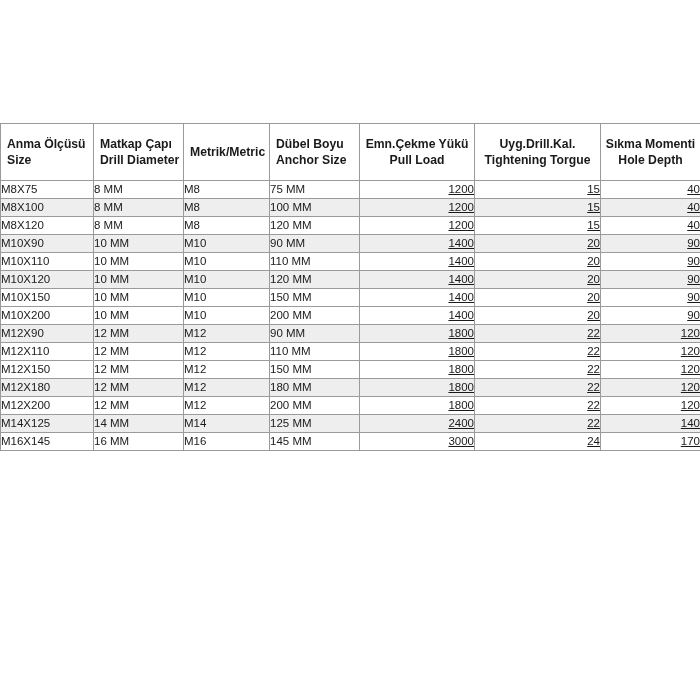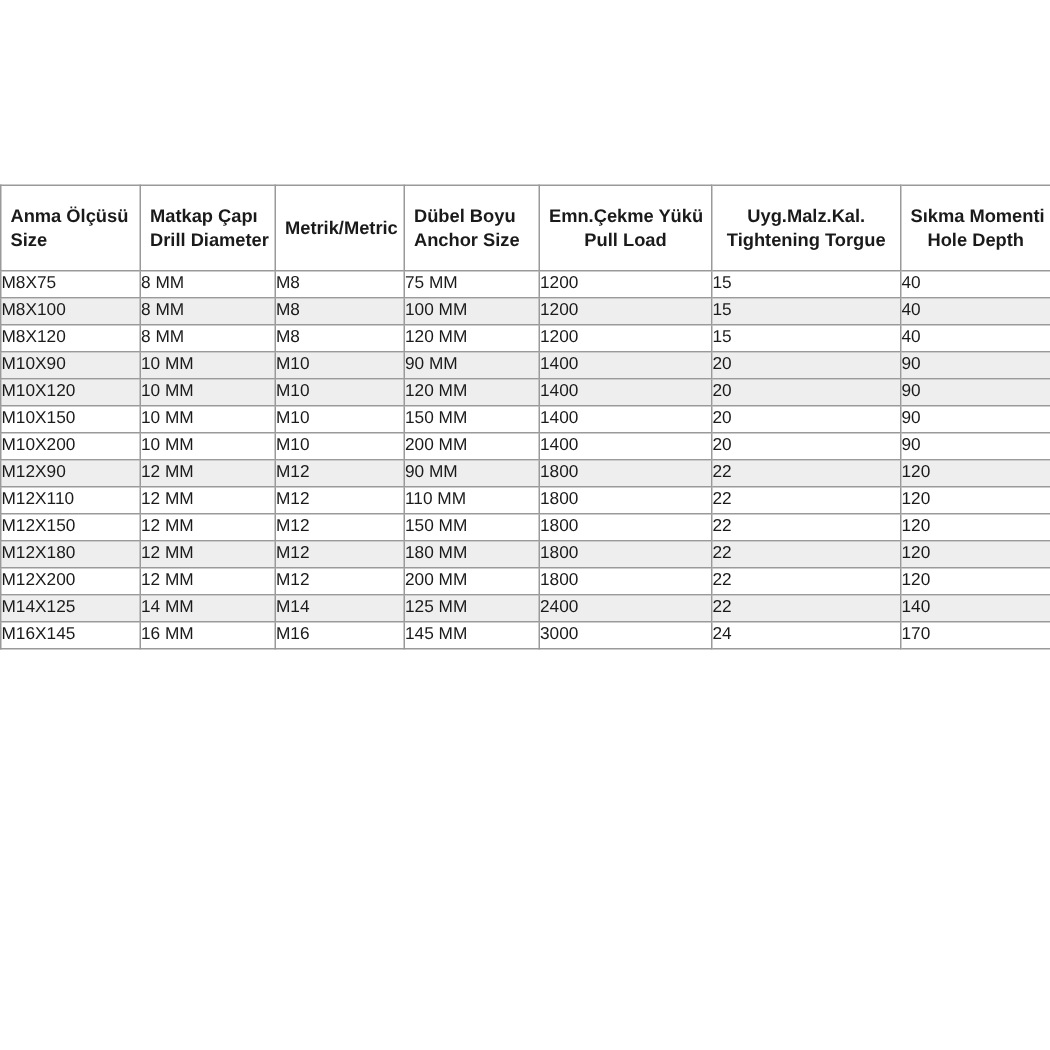--- a/index.html
+++ b/index.html
@@ -51,36 +51,37 @@
     background: #ffffff;
     padding: 0 6px;
   }
   .hd {
     display: flex;
     flex-direction: column;
     justify-content: center;
     line-height: 1.35;
   }
   .hd.left { align-items: flex-start; text-align: left; }
-  .hd.center { text-align: center; }
+  .hd.center { align-items: center; text-align: center; }
 
   
   table.spec tbody td {
     height: 17px;
     line-height: 17px;
   }
   td.txt {
     text-align: left;
     padding-left: 5px;
     font-size: 11.5px;
   }
   td.num {
-    text-align: left;
+    text-align: right;
     padding-right: 6px;
     font-size: 11.5px;
+    text-decoration: underline;
   }
   tbody tr.alt td {
     background: #eeeeee;
   }
   tbody tr.plain td {
     background: #ffffff;
   }
 </style>
 </head>
 <body>
@@ -123,21 +124,21 @@
           </div>
         </th>
         <th>
           <div class="hd center">
             <span>Emn.Çekme Yükü</span>
             <span>Pull Load</span>
           </div>
         </th>
         <th>
           <div class="hd center">
-            <span>Uyg.Malz.Kal.</span>
+            <span>Uyg.Drill.Kal.</span>
             <span>Tightening Torgue</span>
           </div>
         </th>
         <th>
           <div class="hd center">
             <span>Sıkma Momenti</span>
             <span>Hole Depth</span>
           </div>
         </th>
       </tr>
@@ -172,20 +173,29 @@
         </tr>
         <tr class="alt">
           <td class="txt">M10X90</td>
           <td class="txt">10 MM</td>
           <td class="txt">M10</td>
           <td class="txt">90 MM</td>
           <td class="num">1400</td>
           <td class="num">20</td>
           <td class="num">90</td>
         </tr>
+        <tr class="plain">
+          <td class="txt">M10X110</td>
+          <td class="txt">10 MM</td>
+          <td class="txt">M10</td>
+          <td class="txt">110 MM</td>
+          <td class="num">1400</td>
+          <td class="num">20</td>
+          <td class="num">90</td>
+        </tr>
         <tr class="alt">
           <td class="txt">M10X120</td>
           <td class="txt">10 MM</td>
           <td class="txt">M10</td>
           <td class="txt">120 MM</td>
           <td class="num">1400</td>
           <td class="num">20</td>
           <td class="num">90</td>
         </tr>
         <tr class="plain">

